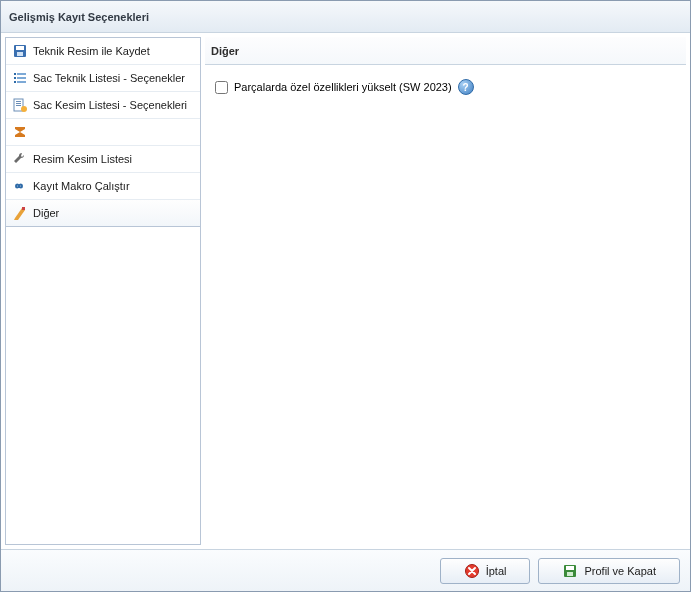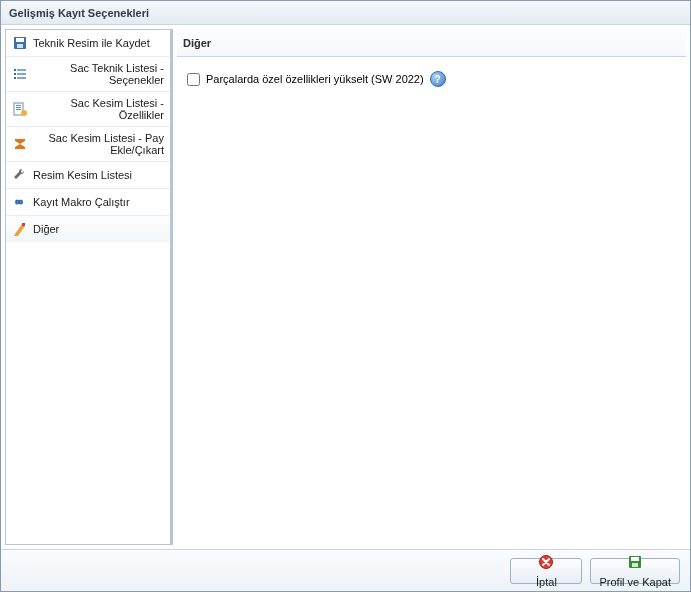--- a/index.html
+++ b/index.html
@@ -11,40 +11,40 @@
     background: #fff;
   }
   .window {
     width: 691px; height: 592px;
     border: 1px solid #8a9bb0;
     background: #fff;
     display: flex;
     flex-direction: column;
   }
   .titlebar {
-    height: 24px;
+    height: 32px;
     background: linear-gradient(#f5f8fb, #e3ebf3);
     border-bottom: 1px solid #c8d4e0;
     padding: 0 8px;
     display: flex;
     align-items: center;
     font-weight: bold;
     color: #323a44;
   }
   .body {
     flex: 1;
     display: flex;
     padding: 4px;
     gap: 4px;
     min-height: 0;
   }
   .left-col {
-    width: 168px;
-    display: flex;
-    text-align: right;
+    width: 196px;
+    display: flex;
+    flex-direction: column;
   }
   .nav {
     border: 1px solid #b8c5d6;
     background: #fff;
   }
   .nav-item {
     display: flex;
     align-items: center;
     gap: 5px;
     padding: 5px 6px;
@@ -96,33 +96,32 @@
     display: flex;
     align-items: center;
     justify-content: flex-end;
     gap: 8px;
     padding: 0 10px;
     background: linear-gradient(#fafcfe, #eef3f8);
   }
   .btn {
     height: 26px;
     min-width: 72px;
-    padding: 0 8px;
+    padding: 0 23px;
     border: 1px solid #9fb2c8;
     border-radius: 3px;
     background: linear-gradient(#fefefe, #e7eef6);
     display: inline-flex;
     align-items: center;
     justify-content: center;
     gap: 6px;
     cursor: pointer;
     color: #1a1a1a;
     font-family: inherit;
     font-size: 11px;
-    flex-direction: column;
   }
   .icon { width: 16px; height: 16px; display: inline-flex; align-items: center; justify-content: center; flex: 0 0 16px; }
   .icon svg { width: 16px; height: 16px; display: block; }
   .help-icon {
     width: 16px; height: 16px;
     border-radius: 50%;
     background: radial-gradient(circle at 30% 30%, #a9d1f5, #3f7fc2);
     color: #fff;
     font-weight: bold;
     font-size: 10px;
@@ -173,30 +172,29 @@
         <div class="nav-item">
           <span class="icon">
             <svg viewBox="0 0 16 16">
                 <rect x="2" y="2" width="9" height="12" fill="#fff" stroke="#6a8db6"></rect>
                 <rect x="4" y="4" width="5" height="1" fill="#6a8db6"></rect>
                 <rect x="4" y="6" width="5" height="1" fill="#6a8db6"></rect>
                 <rect x="4" y="8" width="5" height="1" fill="#6a8db6"></rect>
                 <circle cx="12" cy="12" r="3" fill="#f5b03a"></circle>
               </svg>
           </span>
-          <span>Sac Kesim Listesi - Özellikler</span>
+          <span>Sac Kesim Listesi - Seçenekleri</span>
         </div>
 
         <div class="nav-item">
           <span class="icon">
             <svg viewBox="0 0 16 16">
                 <path d="M3 3 h10 v2 L8 8 l5 3 v2 H3 v-2 l5-3 L3 5 z" fill="#d67a1f"></path>
               </svg>
           </span>
-          <span>Sac Kesim Listesi - Pay Ekle/Çıkart</span>
         </div>
 
         <div class="nav-item">
           <span class="icon">
             <svg viewBox="0 0 16 16">
                 <path d="M10 2 a3 3 0 0 0 -3 3 l-5 5 l2 2 l5-5 a3 3 0 0 0 3-3 l-2 2 l-1-1 z" fill="#6b6b6b"></path>
               </svg>
           </span>
           <span>Resim Kesim Listesi</span>
         </div>
@@ -224,21 +222,21 @@
       <div class="filler"></div>
     </div>
 
     <div class="content">
       <div class="content-header">
         <span>Diğer</span>
       </div>
       <div class="content-body">
         <label class="checkbox-row">
           <input type="checkbox" style="">
-          <span>Parçalarda özel özellikleri yükselt (SW 2022)</span>
+          <span>Parçalarda özel özellikleri yükselt (SW 2023)</span>
           <span class="help-icon">?</span>
         </label>
       </div>
     </div>
   </div>
 
   <div class="footer">
     <button class="btn">
       <span class="icon">
         <svg viewBox="0 0 16 16">

